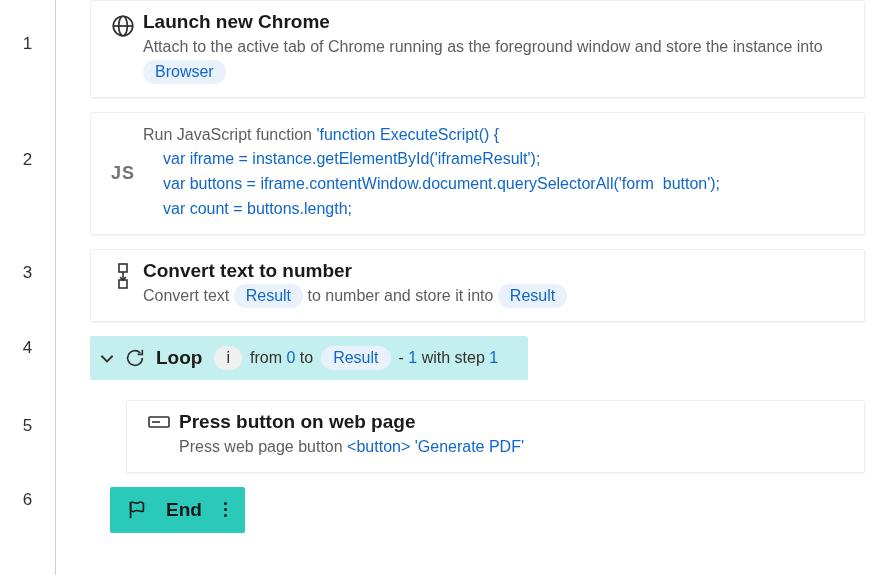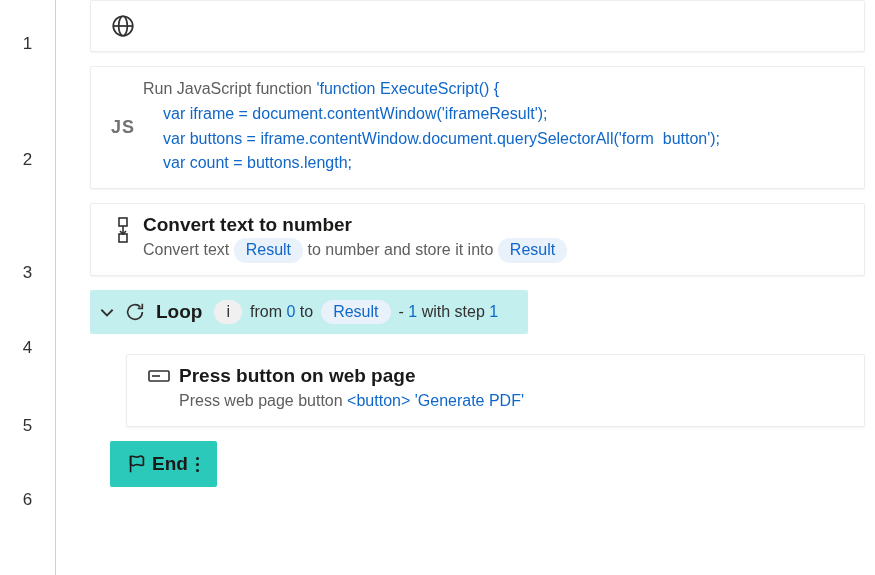--- a/index.html
+++ b/index.html
@@ -127,21 +127,21 @@
     margin-top: 20px;
     margin-bottom: 6px;
   }
 
   .end-card {
     background: #2ac9b9;
     border-radius: 2px;
     display: inline-flex;
     align-items: center;
     padding: 12px 14px 12px 16px;
-    gap: 4px;
+    gap: 18px;
     color: #1b1a19;
   }
   .end-title {
     font-size: 19px;
     font-weight: 600;
   }
   .more-dots {
     display: flex;
     flex-direction: column;
     gap: 3px;
@@ -172,29 +172,35 @@
 
     
     <div class="step-card">
       <div class="step-icon">
         <svg width="26" height="26" viewBox="0 0 24 24" fill="none" stroke="#323130" stroke-width="1.6">
           <circle cx="12" cy="12" r="9"></circle>
           <ellipse cx="12" cy="12" rx="4" ry="9"></ellipse>
           <line x1="3" y1="12" x2="21" y2="12"></line>
         </svg>
       </div>
+      <div class="step-body">
+        <div class="step-title">Launch new Chrome</div>
+        <div class="step-desc">
+          <span>Attach to the active tab of Chrome running as the foreground window and store the instance into </span><span class="pill">Browser</span>
+        </div>
+      </div>
     </div>
 
     
     <div class="step-card" style="align-items:center">
       <div class="step-icon" style="font-size:18px;font-weight:600;letter-spacing:1px">JS</div>
       <div class="step-body">
         <div class="step-desc">
           <span>Run JavaScript function </span><span class="code-inline">'function ExecuteScript() {</span><br>
-          <span class="indented code-block">var iframe = document.contentWindow('iframeResult');</span><br>
+          <span class="indented code-block">var iframe = instance.getElementById('iframeResult');</span><br>
           <span class="indented code-block">var buttons = iframe.contentWindow.document.querySelectorAll('form  button');</span><br>
           <span class="indented code-block">var count = buttons.length;</span>
         </div>
       </div>
     </div>
 
     
     <div class="step-card">
       <div class="step-icon">
         <svg width="22" height="28" viewBox="0 0 22 28" fill="none" stroke="#323130" stroke-width="1.6">

